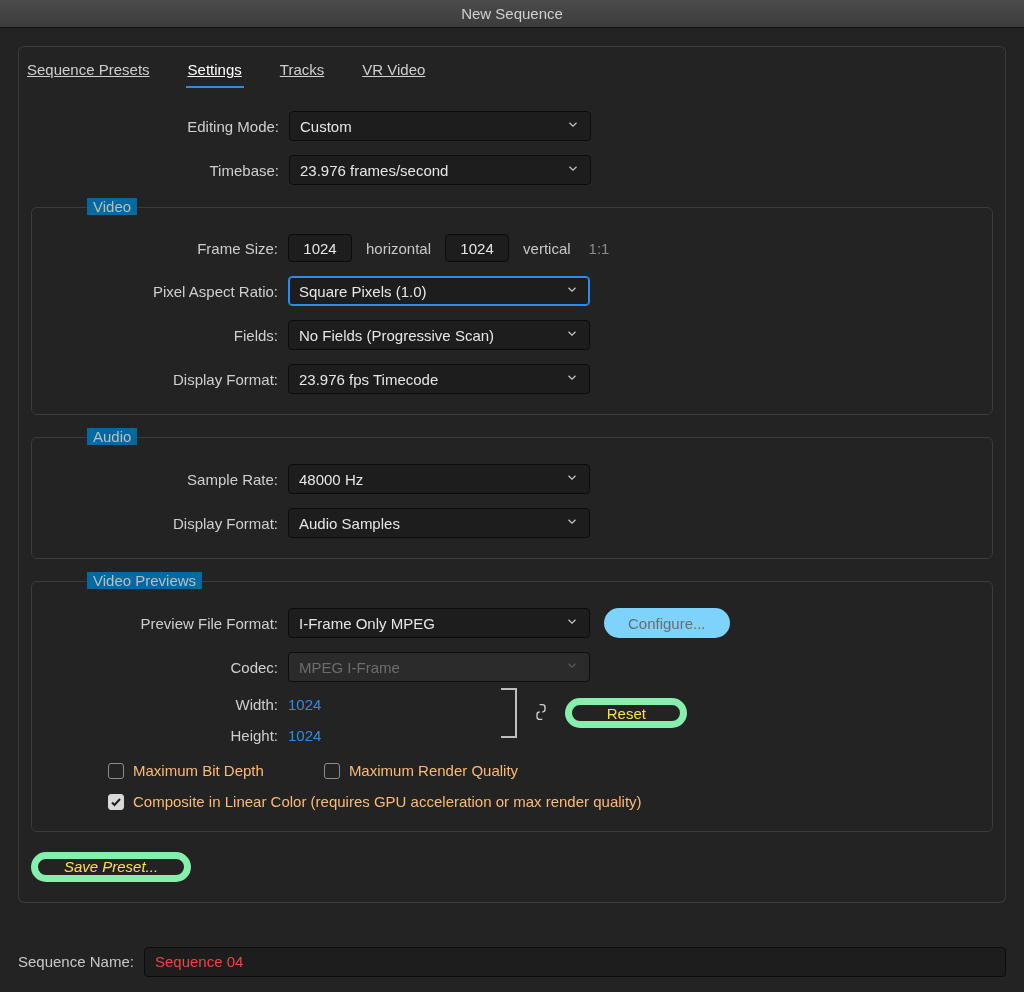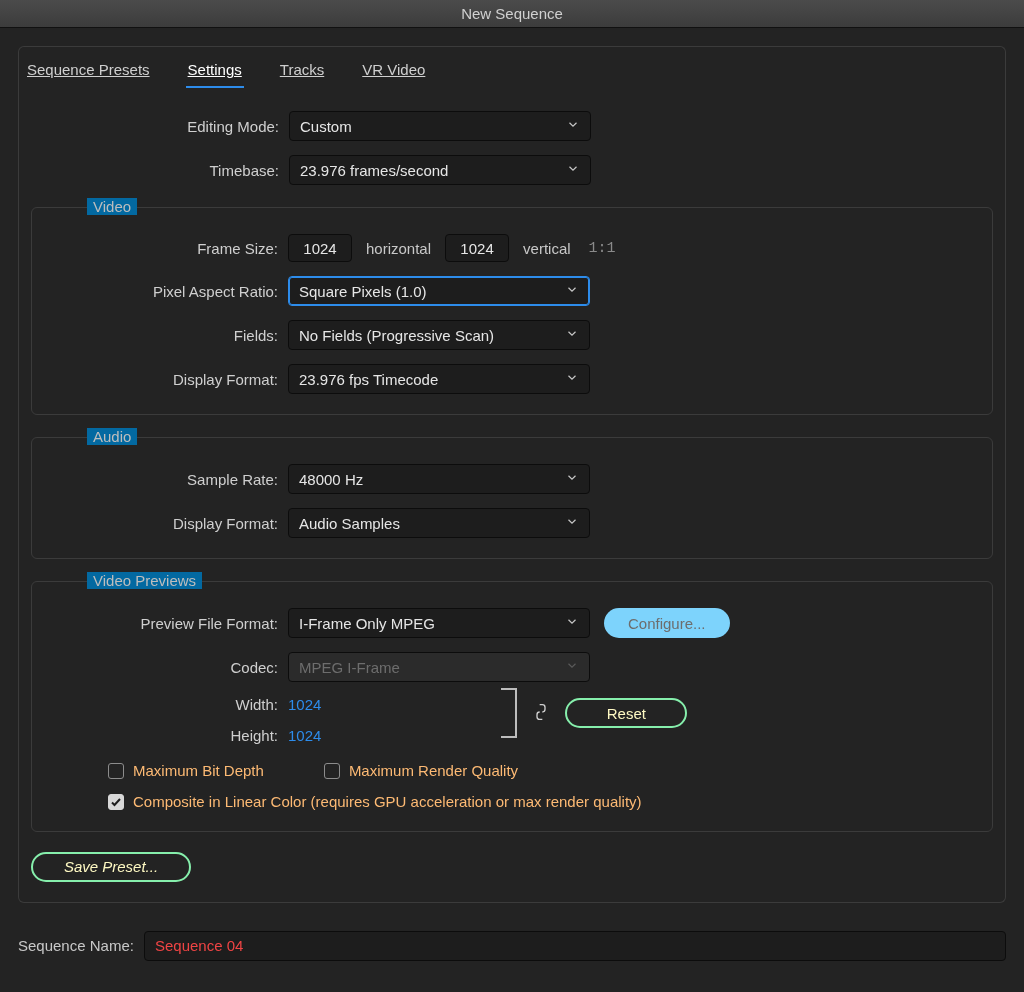--- a/index.html
+++ b/index.html
@@ -109,24 +109,24 @@
   }
   .linkval {
     color: #2d8ceb;
     cursor: text;
   }
   .muted { color: #8a8a8a; }
 
   
   .pill {
     height: 30px;
-    border: 2px solid #86efac;
+    border: 7px solid #86efac;
     border-radius: 16px;
     background: transparent;
-    color: #fef9c3;
+    color: #fde047;
     padding: 0 24px;
     display: inline-flex;
     align-items: center;
     justify-content: center;
     cursor: default;
     font-size: 15px;
   }
   .pill.disabled { border: none; background: #7dd3fc; color: #6d6d6d; }
 
   
@@ -210,21 +210,21 @@
         <div class="lbl">Frame Size:</div>
         <div class="ctl">
           <div class="numbox">
               <span>1024</span>
             </div>
           <span>horizontal</span>
           <div class="numbox">
               <span>1024</span>
             </div>
           <span>vertical</span>
-          <span class="muted" style="margin-left:4px;font-family:Liberation Mono, monospace;">1:1</span>
+          <span class="muted" style="margin-left:4px;">1:1</span>
         </div>
       </div>
 
       <div class="row">
         <div class="lbl">Pixel Aspect Ratio:</div>
         <div class="dd focused">
           <span>Square Pixels (1.0)</span>
           <span class="chev">
             <svg class="chev-svg" viewBox="0 0 24 24" fill="none" stroke="currentColor" stroke-width="2">
                 <polyline points="6 9 12 15 18 9"></polyline>
@@ -361,20 +361,20 @@
           <span>Composite in Linear Color (requires GPU acceleration or max render quality)</span>
         </label>
       </div>
     </div>
 
     <div style="margin-top:20px;">
       <span class="pill" style="min-width:160px;font-style:italic;">Save Preset...</span>
     </div>
   </div>
 
-  <div class="row" style="margin-top:28px;">
+  <div class="row" style="margin-top:44px;">
     <div style="width:126px; text-align:left; padding-right:10px;">Sequence Name:</div>
     <div class="seqname">
       <span>Sequence 04</span>
     </div>
   </div>
 
 </div>
 
 </body></html>

